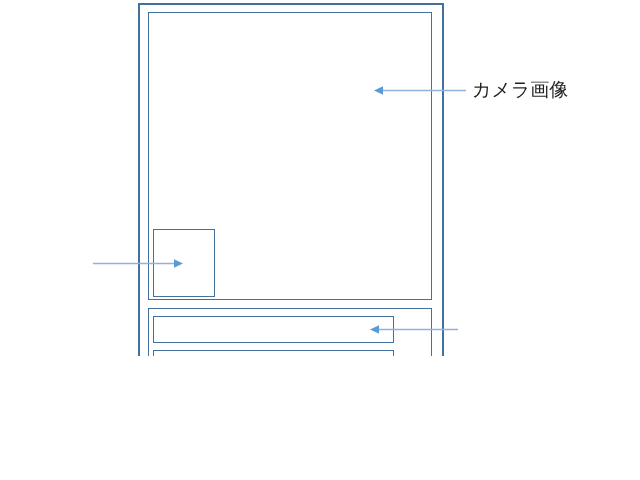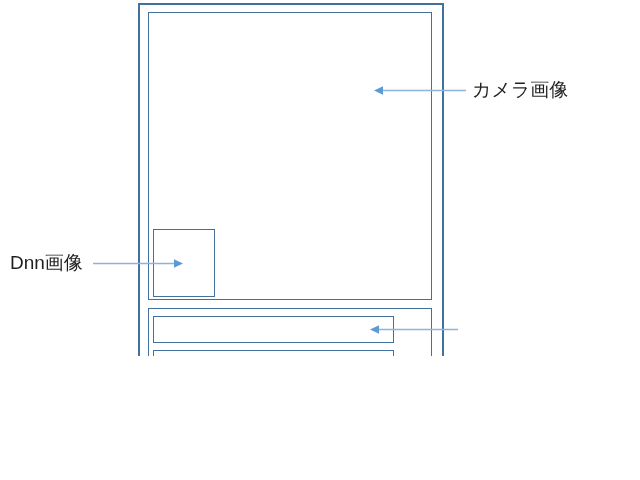--- a/index.html
+++ b/index.html
@@ -84,15 +84,14 @@
       <line x1="458" y1="367" x2="379" y2="367" style="stroke:var(--arrow-line,#8FB4DC);stroke-width:1.6"></line>
       <polygon points="370,367 379,362.8 379,371.2" style="fill:var(--arrow-head,#5B9BD5)"></polygon>
     </g>
     <g>
       <line x1="458" y1="429.5" x2="378" y2="429.5" style="stroke:var(--arrow-line,#8FB4DC);stroke-width:1.6"></line>
       <polygon points="369,429.5 378,425.3 378,433.7" style="fill:var(--arrow-head,#5B9BD5)"></polygon>
     </g>
   </svg>
 
   <div class="label label-camera">カメラ画像</div>
-  <div class="label label-dnn">Dnn画像</div>
 
 </div>
 
 </body></html>

